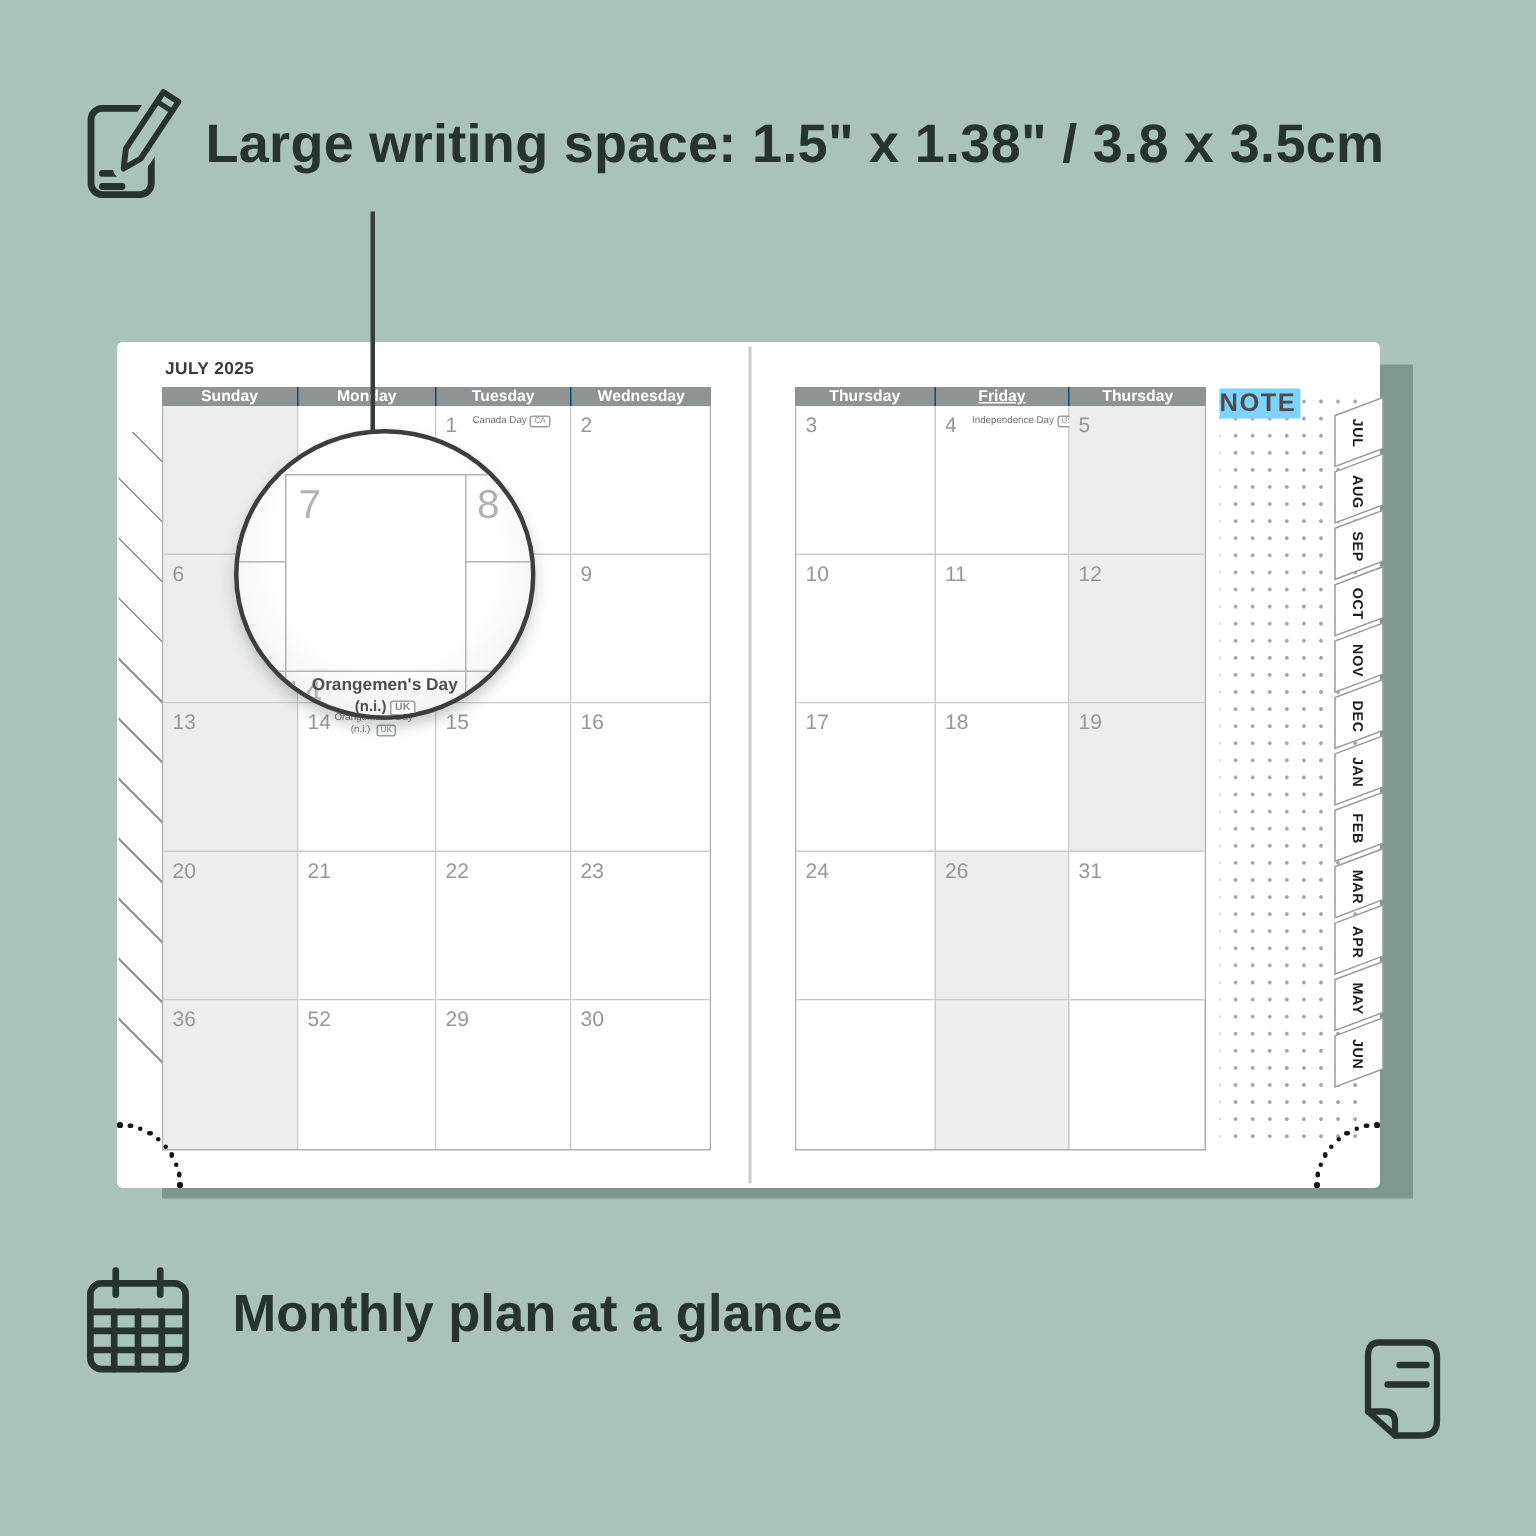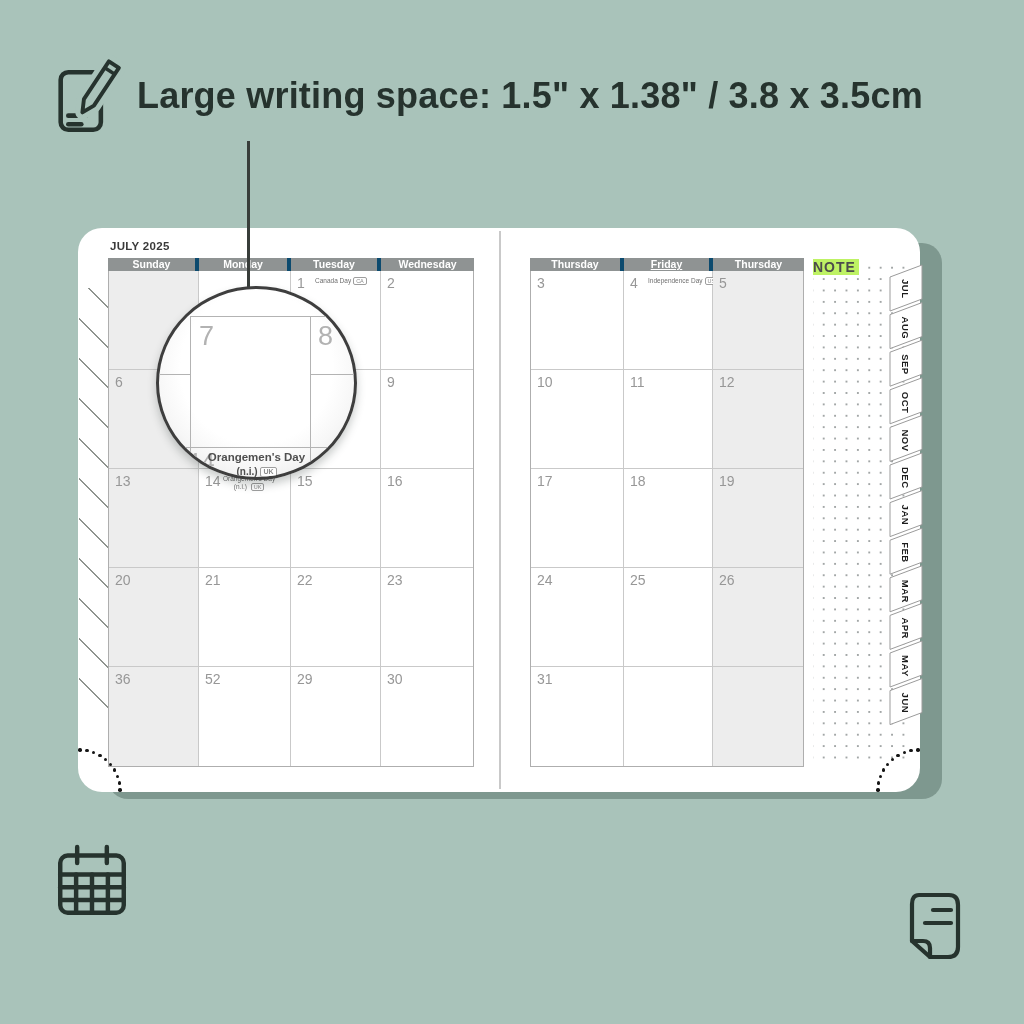--- a/index.html
+++ b/index.html
@@ -30,32 +30,32 @@
   .mag-hol1{position:absolute;left:0;top:162px;width:100%;text-align:center;font-size:11.5px;
             font-weight:bold;color:#4f4f4f;}
   .mag-hol2{position:absolute;left:0;top:177px;width:100%;text-align:center;font-size:10px;
             font-weight:bold;color:#4f4f4f;}
   .badge{display:inline-block;border:1px solid #9e9e9e;border-radius:2px;background:#fff;
          color:#8a8a8a;padding:0 2px;line-height:1.15;}
   .mag-hol2 .badge{font-size:7px;vertical-align:1px;}
 
   
   .page{position:absolute;left:78px;top:228px;width:842px;height:564px;background:#fff;
-        border-radius:24px;box-shadow:26px 11px 0 -4px rgba(58,82,73,.38);}
+        border-radius:4px;box-shadow:26px 11px 0 -4px rgba(58,82,73,.38);}
   .month-title{position:absolute;left:32px;top:12px;font-size:11.5px;font-weight:bold;
                color:#3a3a3a;letter-spacing:.3px;}
   .hatch{position:absolute;left:1px;top:60px;width:29px;height:430px;
          background:repeating-linear-gradient(45deg,transparent 0 27px,#8f948f 27px 28.3px);}
   .spine{position:absolute;left:421px;top:3px;width:2px;height:558px;background:#c9c9c9;}
 
   .head-bar{position:absolute;top:30px;height:13px;display:flex;background:#8f9393;}
   #lh{left:30px;width:366px;}
   #rh{left:452px;width:274px;}
   .dh{color:#fff;font-size:10.5px;font-weight:bold;text-align:center;line-height:13px;
-      border-right:4px solid #0c4a6e;box-sizing:border-box;}
+      border-right:1px solid #0c4a6e;box-sizing:border-box;}
   .dh:last-child{border-right:none;}
 
   .grid{position:absolute;top:43px;display:grid;grid-auto-rows:99px;
         border:1px solid #aeaeae;border-top:none;box-sizing:content-box;background:#fff;}
   #lg{left:30px;width:364px;grid-template-columns:90px 92px 90px 92px;}
   #rg{left:452px;width:272px;grid-template-columns:93px 89px 90px;}
   .cell{position:relative;border-right:1px solid #c9c9c9;border-bottom:1px solid #c9c9c9;
         box-sizing:border-box;background:#fff;}
   .cell.shade{background:#ededed;}
   #lg .cell:nth-child(4n){border-right:none;}
@@ -63,22 +63,22 @@
   #rg .cell:nth-child(3n){border-right:none;}
   #rg .cell:nth-child(n+13){border-bottom:none;}
   .dnum{position:absolute;top:4px;left:6px;font-size:14px;color:#979797;}
   .hol{position:absolute;top:6px;left:24px;font-size:6.5px;color:#6e6e6e;white-space:nowrap;}
   .hol .badge{font-size:5.5px;margin-left:2px;}
   .hol2{display:block;text-align:center;margin-top:1px;}
 
   .note-dots{position:absolute;left:735px;top:30px;width:96px;height:502px;
              background-image:radial-gradient(#a2a6a6 1.1px,transparent 1.4px);
              background-size:11.4px 11.4px;background-position:5px 4px;}
-  .note-label{position:absolute;left:735px;top:31px;font-size:14px;font-weight:bold;
-              color:#4c4c4c;letter-spacing:1px;background:#bef264;padding-right:3px;z-index:2;}
+  .note-label{position:absolute;left:735px;top:31px;font-size:17px;font-weight:bold;
+              color:#4c4c4c;letter-spacing:1px;background:#7dd3fc;padding-right:3px;z-index:2;}
 
   #tabs-svg{position:absolute;left:889px;top:264px;z-index:3;}
   .pdot{position:absolute;width:3.4px;height:3.4px;border-radius:50%;background:#151515;z-index:6;}
 </style>
 </head>
 <body>
 
 <div class="stage">
 
   <svg id="pencil-note-icon" class="icon-svg" width="76" height="80" viewBox="0 0 70 72" fill="none">
@@ -193,23 +193,20 @@
           <span class="dnum">17</span>
         </div>
         <div class="cell">
           <span class="dnum">18</span>
         </div>
         <div class="cell shade">
           <span class="dnum">19</span>
         </div>
         <div class="cell">
           <span class="dnum">24</span>
-        </div>
-        <div class="cell">
-          <span class="dnum">25</span>
         </div>
         <div class="cell shade">
           <span class="dnum">26</span>
         </div>
         <div class="cell">
           <span class="dnum">31</span>
         </div>
         <div class="cell"></div>
         <div class="cell shade"></div>
       </div>
@@ -268,20 +265,21 @@
     <rect x="4" y="12" width="60" height="54" rx="7"></rect>
     <line x1="20" y1="4" x2="20" y2="19"></line>
     <line x1="48" y1="4" x2="48" y2="19"></line>
     <line x1="4" y1="30" x2="64" y2="30"></line>
     <line x1="4" y1="42" x2="64" y2="42"></line>
     <line x1="4" y1="54" x2="64" y2="54"></line>
     <line x1="19" y1="30" x2="19" y2="66"></line>
     <line x1="34" y1="30" x2="34" y2="66"></line>
     <line x1="49" y1="30" x2="49" y2="66"></line>
   </svg>
+  <div id="feat0" class="feature-text">Monthly plan at a glance</div>
 
   <svg id="paper-icon" class="icon-svg" width="72" height="78" viewBox="0 0 72 76" fill="none" stroke="#26332e" stroke-width="4.2" stroke-linecap="round" stroke-linejoin="round">
     <path d="M22 6 H52 Q61 6 61 16 V58 Q61 68 51 68 H33 L15 52 V15 Q15 6 22 6 Z"></path>
     <path d="M33 68 V59 Q33 52 26 52 H15"></path>
     <line x1="36" y1="21" x2="54" y2="21"></line>
     <line x1="28" y1="34" x2="54" y2="34"></line>
   </svg>
 
 <div class="pdot" style="left: 78.3px; top: 748.3px;"></div>
     <div class="pdot" style="left: 85.2459px; top: 748.908px;"></div>

